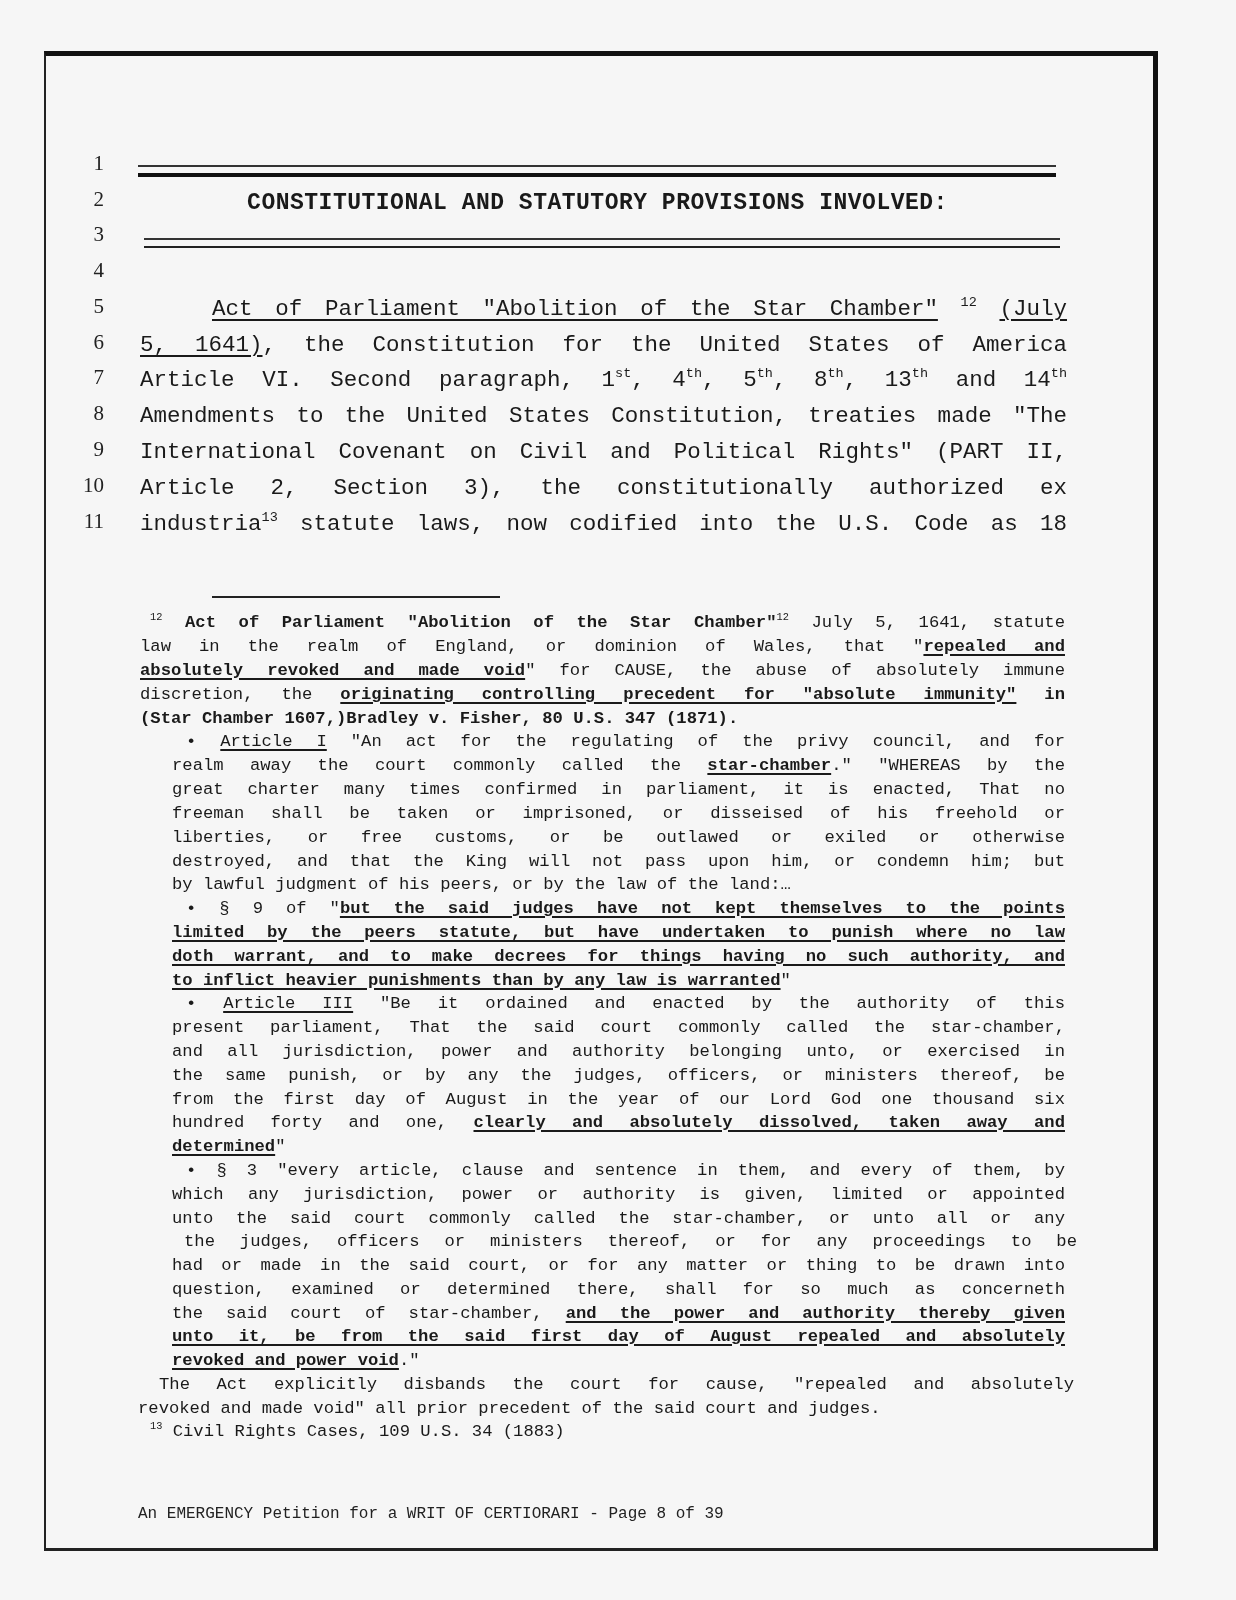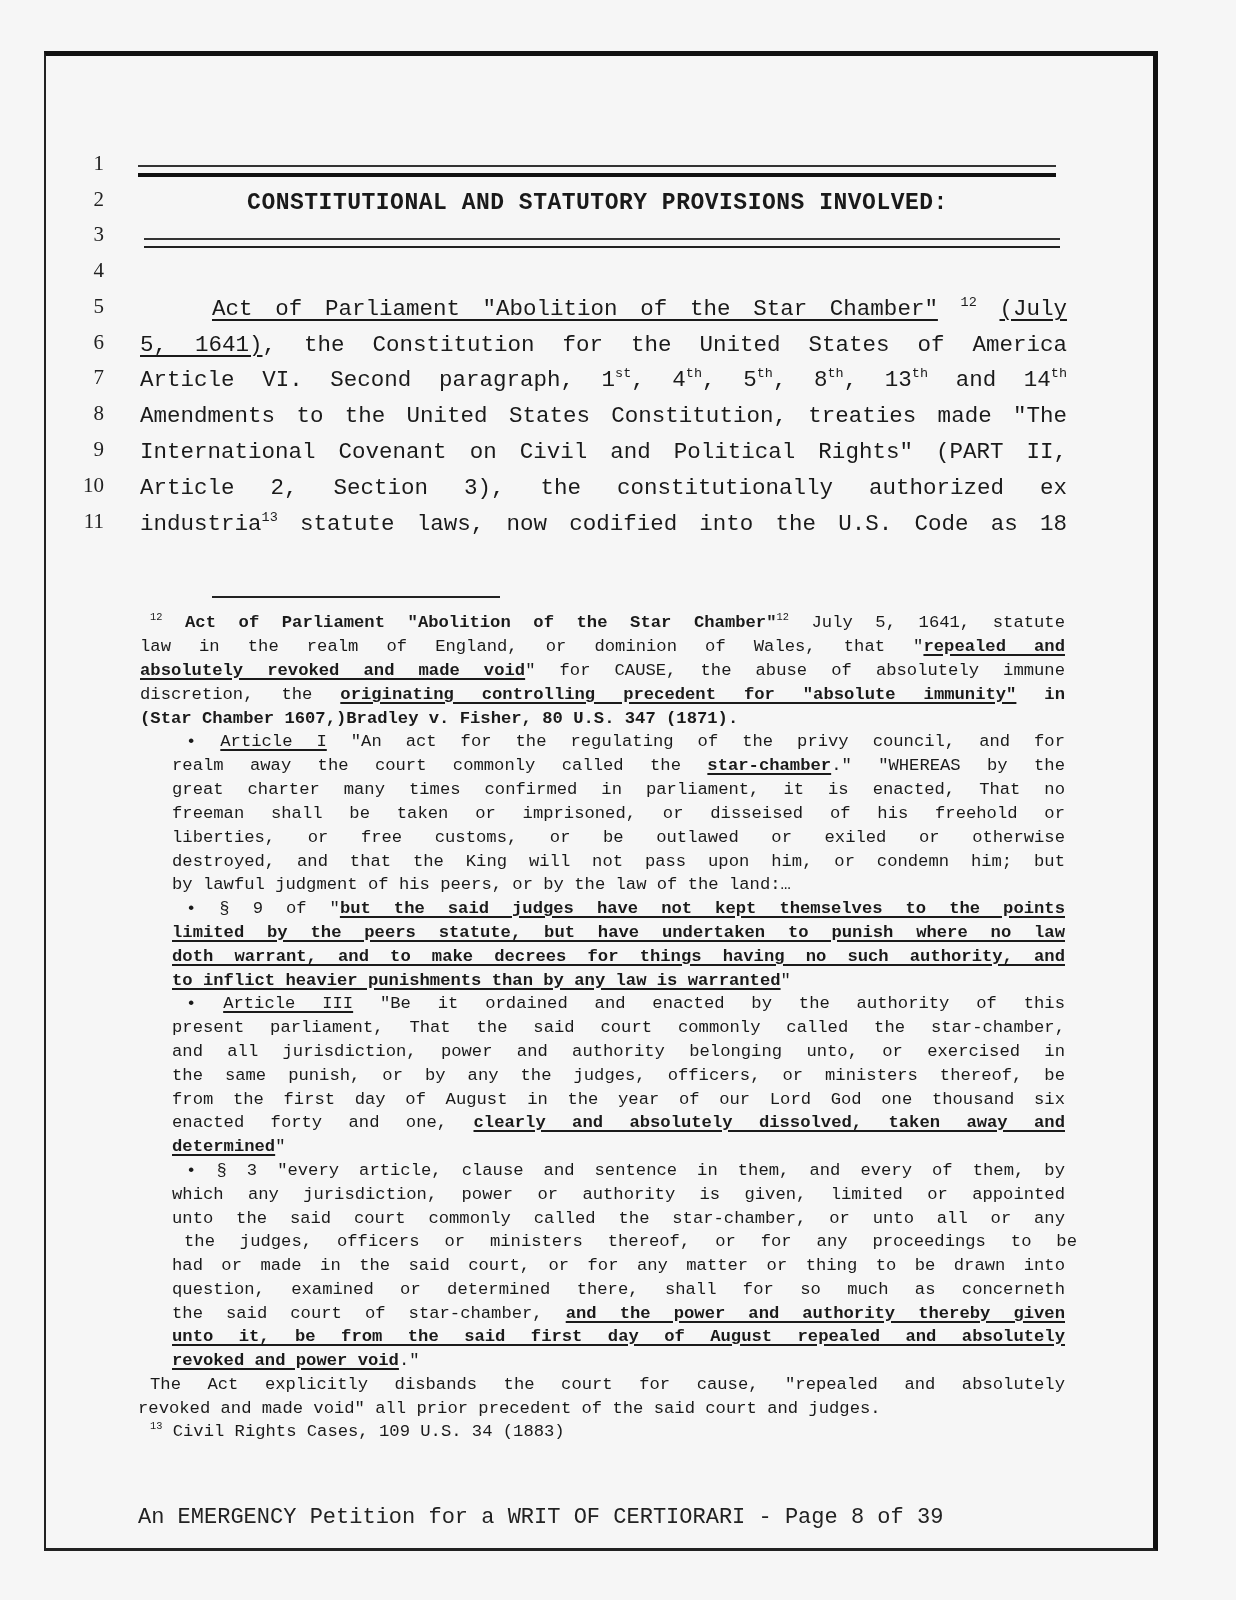--- a/index.html
+++ b/index.html
@@ -69,21 +69,21 @@
     line-height: 23.8px;
     white-space: nowrap;
   }
   .fn.just { text-align: justify; text-align-last: justify; }
   .fn b { font-weight: bold; }
   .fn .ulb { font-weight: bold; text-decoration: underline; text-decoration-thickness: 1.5px; text-underline-offset: 3px; }
   .fn .ul1 { text-decoration: underline; text-decoration-thickness: 1.5px; text-underline-offset: 3px; }
   .footer {
     position: absolute;
     left: 138px; top: 1505px;
-    font-size: 22px;
+    font-size: 16px;
     white-space: nowrap;
     color: #222;
   }
 </style>
 </head>
 <body>
 
 <div class="page-frame"></div>
 
 <div class="line-num" style="top:151px">1</div>
@@ -141,31 +141,31 @@
 <div class="fn just" style="left:186px; width:879px; top:897px">• <span>§ 9 of</span> <span>"</span><span class="ulb">but the said judges have not kept themselves to the points</span></div>
 <div class="fn just" style="left:172px; width:893px; top:921px"><span class="ulb">limited by the peers statute, but have undertaken to punish where no law</span></div>
 <div class="fn just" style="left:172px; width:893px; top:945px"><span class="ulb">doth warrant, and to make decrees for things having no such authority, and</span></div>
 <div class="fn" style="left:172px; top:969px"><span class="ulb">to inflict heavier punishments than by any law is warranted</span><span>"</span></div>
 
 <div class="fn just" style="left:186px; width:879px; top:992px">• <span class="ul1">Article III</span> <span>"Be it ordained and enacted by the authority of this</span></div>
 <div class="fn just" style="left:172px; width:893px; top:1016px">present parliament, That the said court commonly called the star-chamber,</div>
 <div class="fn just" style="left:172px; width:893px; top:1040px">and all jurisdiction, power and authority belonging unto, or exercised in</div>
 <div class="fn just" style="left:172px; width:893px; top:1064px">the same punish, or by any the judges, officers, or ministers thereof, be</div>
 <div class="fn just" style="left:172px; width:893px; top:1088px">from the first day of August in the year of our Lord God one thousand six</div>
-<div class="fn just" style="left:172px; width:893px; top:1111px"><span>enacted forty and one, </span><span class="ulb">clearly and absolutely dissolved, taken away and</span></div>
+<div class="fn just" style="left:172px; width:893px; top:1111px"><span>hundred forty and one, </span><span class="ulb">clearly and absolutely dissolved, taken away and</span></div>
 <div class="fn" style="left:172px; top:1135px"><span class="ulb">determined</span><span>"</span></div>
 
 <div class="fn just" style="left:186px; width:879px; top:1159px">• <span>§ 3</span> <span>"every article, clause and sentence in them, and every of them, by</span></div>
 <div class="fn just" style="left:172px; width:893px; top:1183px">which any jurisdiction, power or authority is given, limited or appointed</div>
 <div class="fn just" style="left:172px; width:893px; top:1207px">unto the said court commonly called the star-chamber, or unto all or any</div>
 <div class="fn just" style="left:184px; width:893px; top:1230px">the judges, officers or ministers thereof, or for any proceedings to be</div>
 <div class="fn just" style="left:172px; width:893px; top:1254px">had or made in the said court, or for any matter or thing to be drawn into</div>
 <div class="fn just" style="left:172px; width:893px; top:1278px">question, examined or determined there, shall for so much as concerneth</div>
 <div class="fn just" style="left:172px; width:893px; top:1302px"><span>the said court of star-chamber, </span><span class="ulb">and the power and authority thereby given</span></div>
 <div class="fn just" style="left:172px; width:893px; top:1325px"><span class="ulb">unto it, be from the said first day of August repealed and absolutely</span></div>
 <div class="fn" style="left:172px; top:1349px"><span class="ulb">revoked and power void</span><span>."</span></div>
 
-<div class="fn just" style="left:150px; width:915px; top:1373px">The Act explicitly disbands the court for cause, "repealed and absolutely</div>
+<div class="fn just" style="left:159px; width:915px; top:1373px">The Act explicitly disbands the court for cause, "repealed and absolutely</div>
 <div class="fn" style="left:138px; top:1397px">revoked and made void" all prior precedent of the said court and judges.</div>
 
 <div class="fn" style="left:150px; top:1420px"><sup>13</sup> <span>Civil Rights Cases, 109 U.S. 34 (1883)</span></div>
 
 <div class="footer">An EMERGENCY Petition for a WRIT OF CERTIORARI - Page 8 of 39</div>
 
 </body></html>

